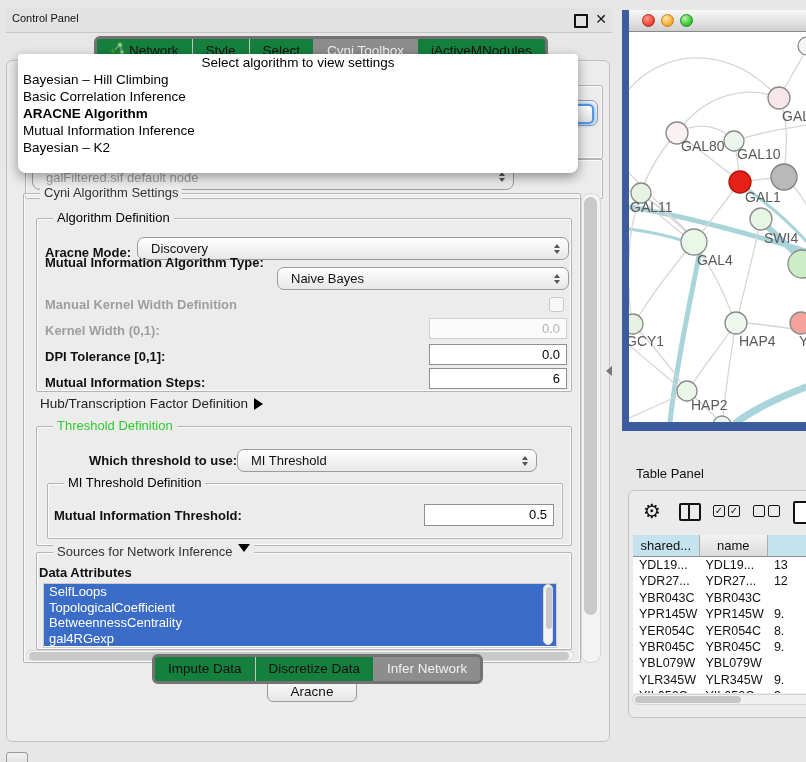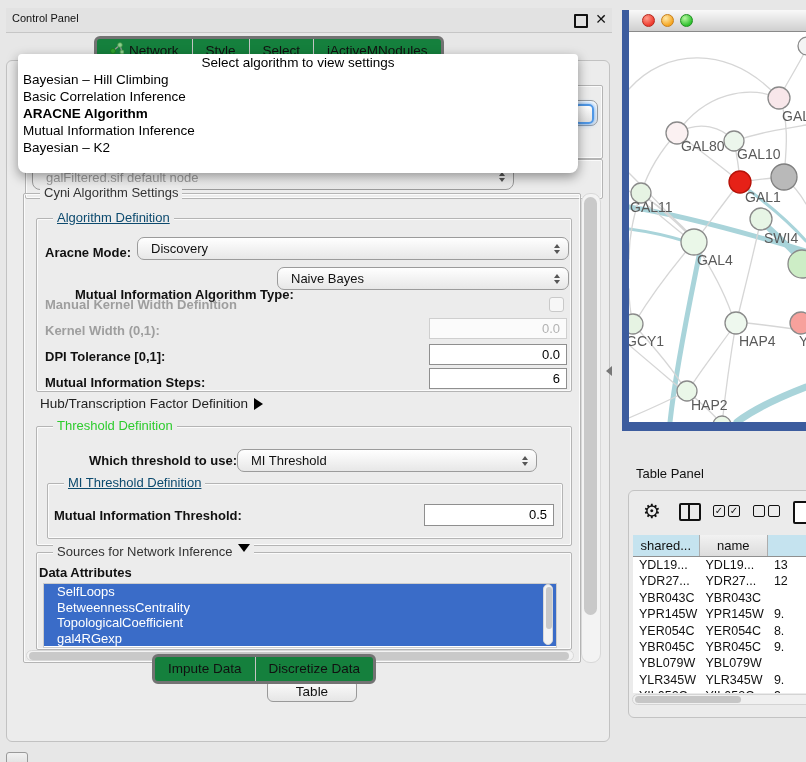--- a/index.html
+++ b/index.html
@@ -20,21 +20,21 @@
   .seg .tab.sel{background:#8d8d8d;color:#f0f0f0;border-left-color:#8d8d8d;}
   .seg .tab.sel + .tab{border-left-color:#8d8d8d;}
   #cp-tabbar{left:88px;top:28px;z-index:5;}
   #cp-bottom-tabbar{left:146px;top:646px;z-index:5;}
 
   .cp-body{left:0;top:52px;width:604px;height:682px;background:#ececec;border:1px solid #c2c2c2;border-radius:6px;box-sizing:border-box;}
 
   .groupbox{position:absolute;border:1px solid #b4b4b4;border-radius:2px;
             box-shadow:inset 1px 1px 0 rgba(255,255,255,.8), inset -1px -1px 0 rgba(255,255,255,.8);}
   .legend{position:absolute;top:-9px;left:16px;background:#ececec;padding:0 4px;font-size:13px;color:#333;white-space:nowrap;}
-  .legend.blue{color:#0c4a6e;text-decoration:underline;}
+  .legend.blue{color:#000000;}
   .legend.green{color:#2ecc2e;}
 
   .combo{position:absolute;border:1px solid #9b9b9b;border-radius:7px;background:linear-gradient(#ffffff,#e7e7e7);
          box-sizing:border-box;line-height:21px;padding-left:13px;font-size:13px;color:#111;}
   .spin{position:absolute;right:8px;top:50%;transform:translateY(-50%);}
   .spin::before{content:"";display:block;border:3.5px solid transparent;border-bottom:4.5px solid #555;margin-bottom:2px;}
   .spin::after{content:"";display:block;border:3.5px solid transparent;border-top:4.5px solid #555;}
   .combo.ghost{color:#9c9c9c;}
 
   .tfield{position:absolute;border:1px solid #8f8f8f;background:#fff;text-align:right;padding:0 6px;
@@ -56,21 +56,21 @@
 
   
   #algo-popup{position:absolute;left:12px;top:46px;width:560px;height:119px;background:#fff;z-index:50;
               border-radius:4px 4px 8px 8px;box-shadow:0 4px 12px rgba(0,0,0,.4);}
   .popup-header{height:17px;line-height:17px;text-align:center;color:#000000;font-size:13.5px;}
   .popup-item{height:17px;line-height:17px;padding-left:5px;font-size:13.5px;color:#000;white-space:nowrap;}
   .popup-item.bold{font-weight:bold;}
 
   
   .attr-list{position:absolute;background:#fff;border:1px solid #ccc;overflow:hidden;}
-  .attr-item{height:15.5px;line-height:15.5px;background:#3a6cc8;color:#fff;font-size:13px;padding-left:13px;white-space:nowrap;}
+  .attr-item{height:15.5px;line-height:15.5px;background:#3a6cc8;color:#fff;font-size:13px;padding-left:5px;white-space:nowrap;}
 
   .btn{position:absolute;border:1px solid #999;border-radius:6px;background:linear-gradient(#fdfdfd,#e6e6e6);
        text-align:center;font-size:13.5px;color:#111;box-sizing:border-box;}
 
   
   #net-frame{left:622px;top:10px;width:200px;height:421px;background:#3c5c9e;}
   #net-titlebar{position:absolute;left:7px;top:0;width:193px;height:22px;background:linear-gradient(#f9f9f9,#cfcfcf);border-bottom:1px solid #8a8a8a;box-sizing:border-box;}
   .tl{position:absolute;top:4px;width:13px;height:13px;border-radius:50%;box-sizing:border-box;}
   .tl.red{left:13px;background:radial-gradient(circle at 35% 30%, #ff9a8a, #ee3b2f 70%);border:1px solid #b5271d;}
   .tl.yellow{left:32px;background:radial-gradient(circle at 35% 30%, #ffe9a8, #f5a623 70%);border:1px solid #c77f1b;}
@@ -125,20 +125,23 @@
             <circle cx="12" cy="10" r="2" fill="#8fd08f" stroke="#4a9a4a" stroke-width="0.8"></circle>
           </svg></span>
         <span>Network</span>
       </div>
       <div class="tab">
         <span>Style</span>
       </div>
       <div class="tab">
         <span>Select</span>
       </div>
+      <div class="tab sel">
+        <span>Cyni Toolbox</span>
+      </div>
       <div class="tab">
         <span>jActiveMNodules</span>
       </div>
     </div>
 
   <div class="cp-body abs">
 
     <div class="groupbox" style="left:18px;top:24px;width:576px;height:72px;">
       <div class="combo" style="left:110px;top:14px;width:462px;height:26px;">
         <span style="position:absolute;right:3px;top:3px;width:20px;height:20px;border-radius:5px;border:2px solid #4f97e6;box-shadow:0 0 5px rgba(70,150,240,.9);background:linear-gradient(#fff,#e0e0e0);box-sizing:border-box;"></span>
@@ -154,21 +157,21 @@
     <div class="groupbox" style="left:16px;top:132px;width:556px;height:468px;">
       <span class="legend">Cyni Algorithm Settings</span>
 
       <div class="groupbox" style="left:12px;top:24px;width:534px;height:172px;">
         <span class="legend blue">Algorithm Definition</span>
         <span class="lbl" style="left:8px;top:26px;">Aracne Mode:</span>
         <div class="combo" style="left:100px;top:18px;width:432px;height:23px;">
           <span>Discovery</span>
           <span class="spin"></span>
         </div>
-        <span class="lbl" style="left:8px;top:68px;margin-left:30px;">Mutual Information Algorithm Type:</span>
+        <span class="lbl" style="left:8px;top:36px;">Mutual Information Algorithm Type:</span>
         <div class="combo" style="left:240px;top:48px;width:292px;height:23px;">
           <span>Naive Bayes</span>
           <span class="spin"></span>
         </div>
         <span class="lbl disabled" style="left:8px;top:78px;">Manual Kernel Width Definition</span>
         <span class="chk" style="left:512px;top:78px;"></span>
         <span class="lbl disabled" style="left:8px;top:104px;">Kernel Width (0,1):</span>
         <div class="tfield disabled" style="left:392px;top:99px;width:138px;height:21px;">0.0</div>
         <span class="lbl" style="left:8px;top:130px;">DPI Tolerance [0,1]:</span>
         <div class="tfield" style="left:392px;top:125px;width:138px;height:21px;">0.0</div>
@@ -192,47 +195,50 @@
           <span class="lbl" style="left:6px;top:24px;">Mutual Information Threshold:</span>
           <div class="tfield" style="left:376px;top:20px;width:130px;height:22px;">0.5</div>
         </div>
       </div>
 
       <div class="groupbox" style="left:12px;top:358px;width:534px;height:96px;">
         <span class="legend"><span>Sources for Network Inference</span><span class="tri-down"></span></span>
         <span class="lbl" style="left:2px;top:12px;">Data Attributes</span>
         <div class="attr-list" style="left:6px;top:30px;width:512px;height:63px;">
             <div class="attr-item">SelfLoops</div>
+            <div class="attr-item">TopologicalCoefficient</div>
             <div class="attr-item">BetweennessCentrality</div>
-            <div class="attr-item">TopologicalCoefficient</div>
             <div class="attr-item">gal4RGexp</div>
           </div>
         <div class="vscroll" style="left:506px;top:31px;width:10px;height:61px;">
           <span class="vthumb" style="top:2px;height:42px;width:6px;"></span>
         </div>
       </div>
 
       <div class="hscroll" style="left:2px;top:456px;width:548px;height:11px;">
         <span class="hthumb" style="left:2px;width:540px;"></span>
       </div>
     </div>
 
     <div class="vscroll" style="left:574px;top:132px;width:20px;height:470px;">
       <span class="vthumb" style="top:3px;height:418px;"></span>
     </div>
 
-    <div class="btn" style="left:260px;top:618px;width:90px;height:23px;line-height:23px;">Table</div>
+    <div class="btn" style="left:260px;top:618px;width:90px;height:23px;line-height:23px;">Aracne</div>
   </div>
 
   <div id="cp-bottom-tabbar" class="seg abs">
       <div class="tab">
         <span>Impute Data</span>
       </div>
       <div class="tab">
         <span>Discretize Data</span>
+      </div>
+      <div class="tab sel">
+        <span>Infer Network</span>
       </div>
     </div>
 
   <div id="algo-popup">
     <div class="popup-header">Select algorithm to view settings</div>
     <div>
         <div class="popup-item">Bayesian – Hill Climbing</div>
         <div class="popup-item">Basic Correlation Inference</div>
         <div class="popup-item bold">ARACNE Algorithm</div>
         <div class="popup-item">Mutual Information Inference</div>

